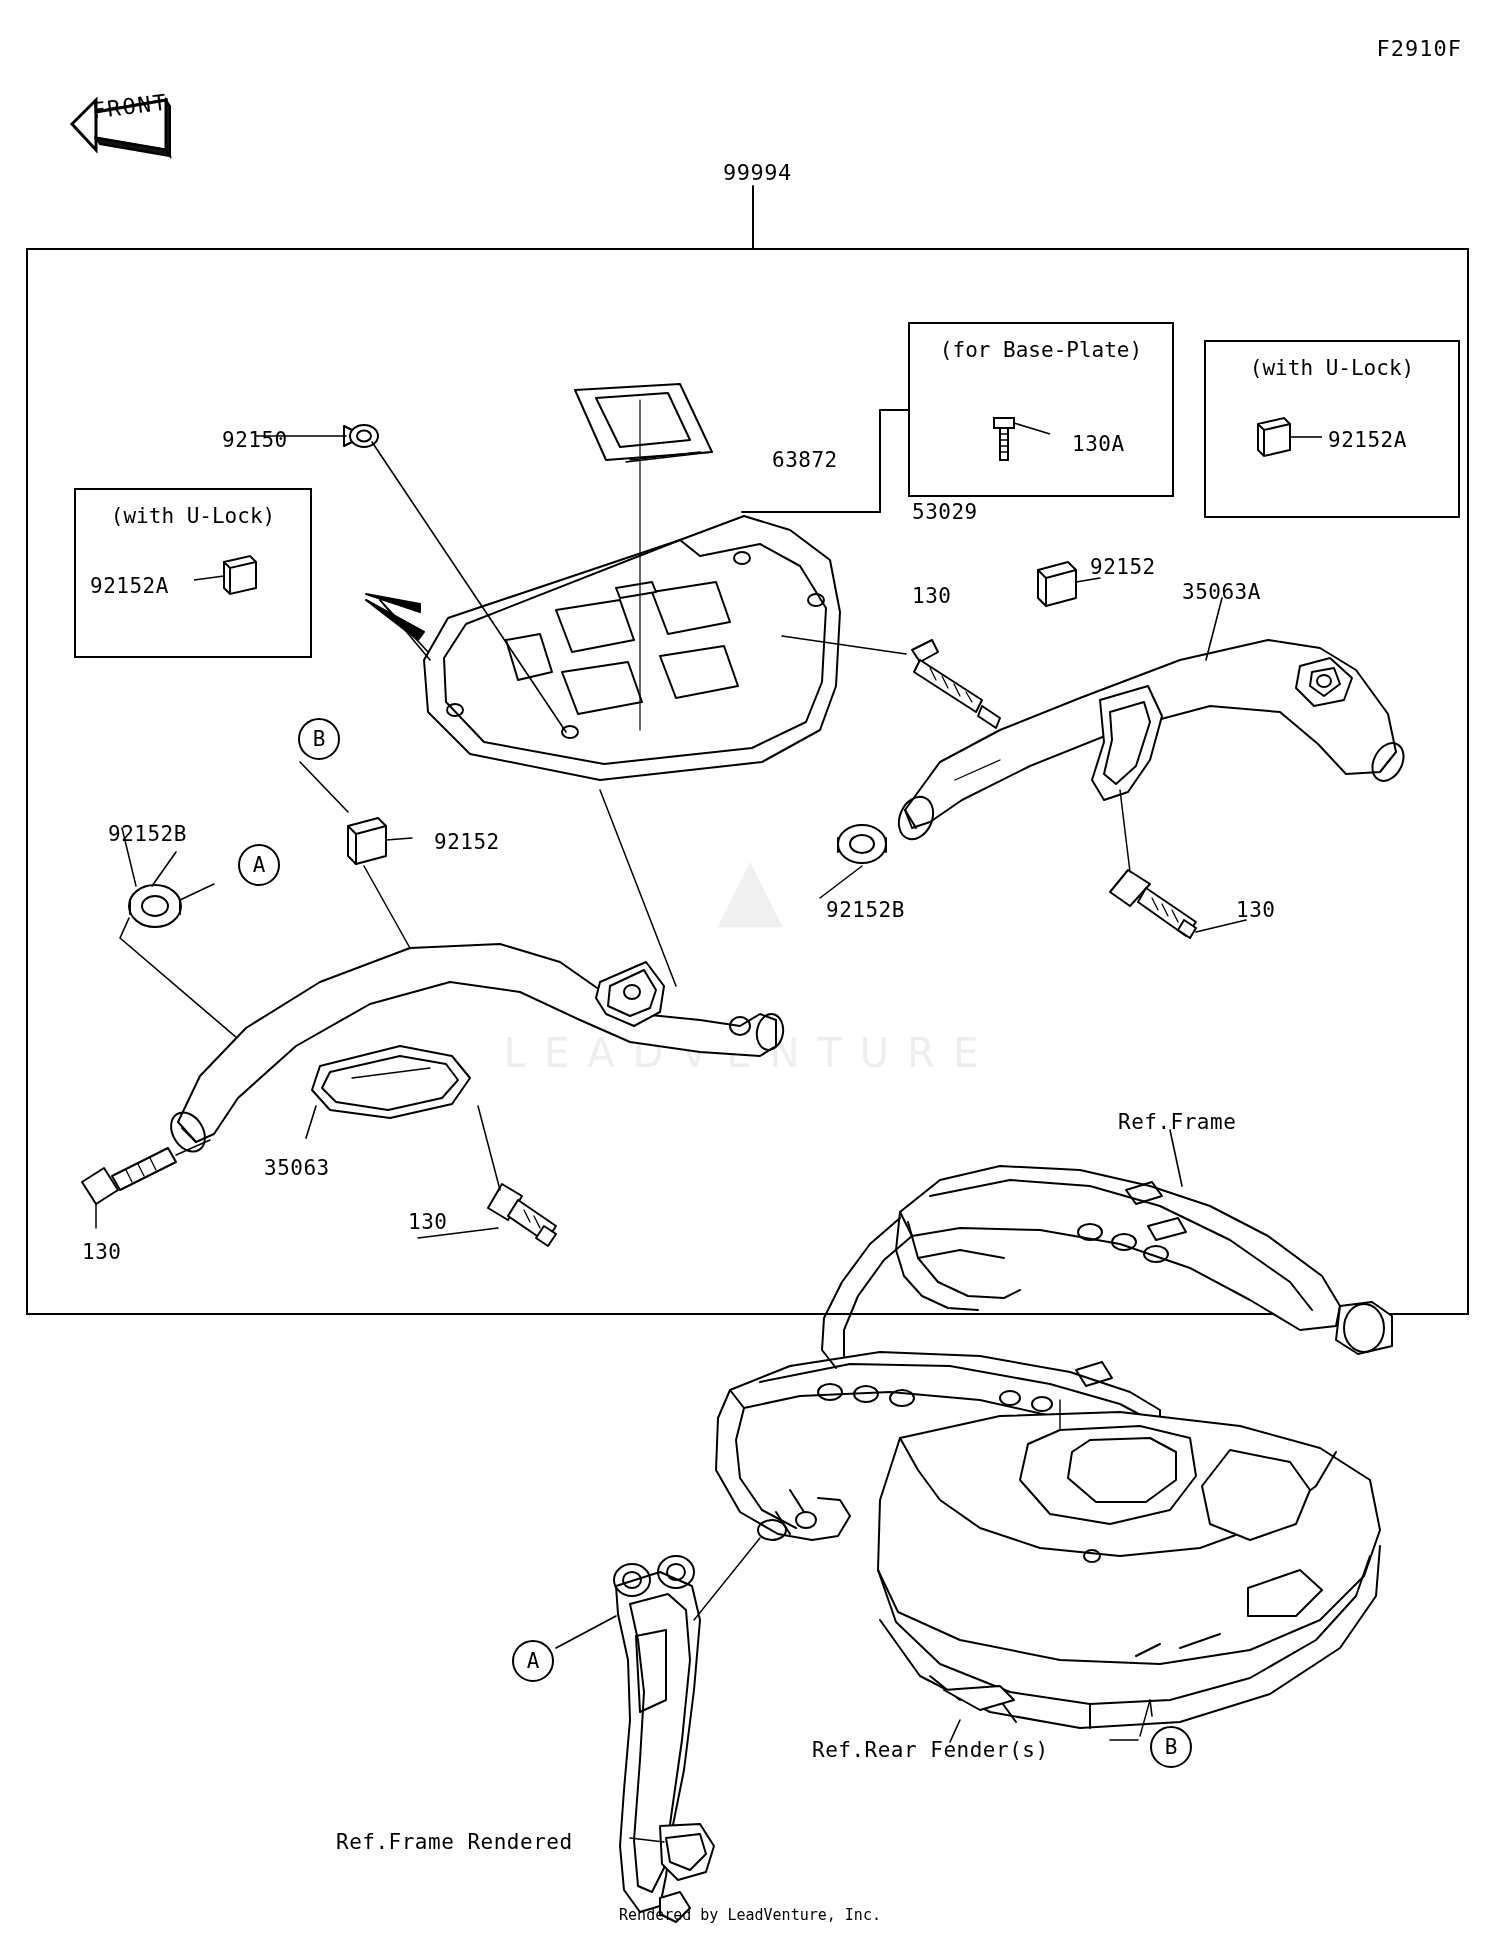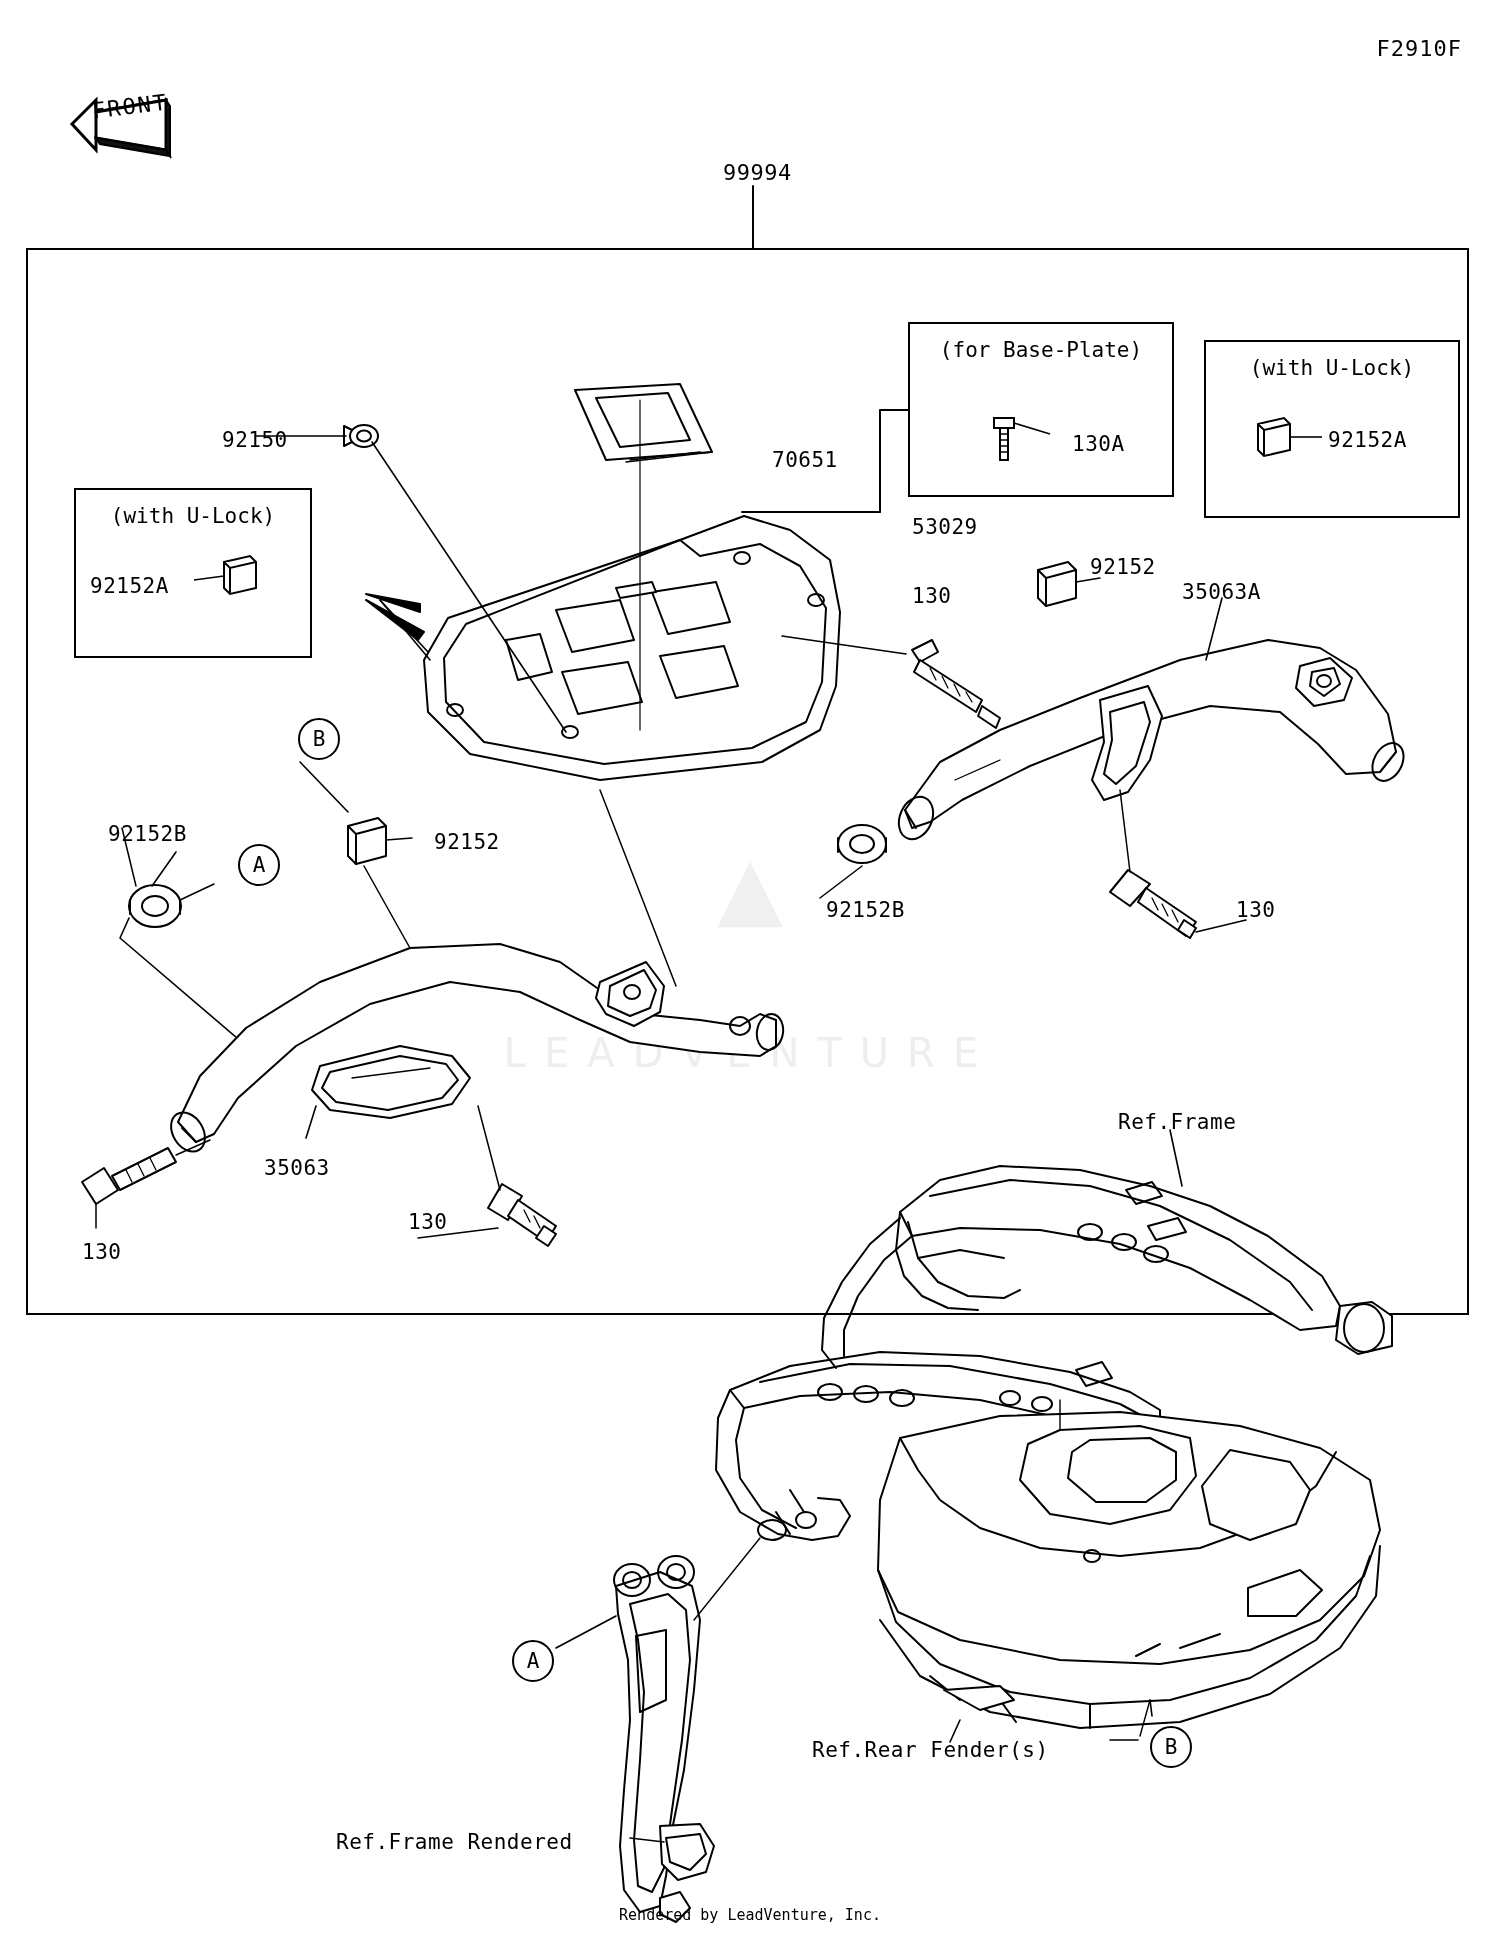--- a/index.html
+++ b/index.html
@@ -395,22 +395,22 @@
       <path d="M1152 1716 L1150 1700" stroke-width="1.6"></path>
     </g>
   </svg>
 
   <div class="circ" style="left:298px; top:718px;">B</div>
   <div class="circ" style="left:238px; top:844px;">A</div>
   <div class="circ" style="left:512px; top:1640px;">A</div>
   <div class="circ" style="left:1150px; top:1726px;">B</div>
 
   <div class="lbl" style="left:222px; top:428px;">92150</div>
-  <div class="lbl" style="left:772px; top:448px;">70651</div>
-  <div class="lbl" style="left:912px; top:500px;margin-top:15px;">53029</div>
+  <div class="lbl" style="left:772px; top:448px;">63872</div>
+  <div class="lbl" style="left:912px; top:500px;">53029</div>
   <div class="lbl" style="left:1090px; top:555px;">92152</div>
   <div class="lbl" style="left:1182px; top:580px;">35063A</div>
   <div class="lbl" style="left:912px; top:584px;">130</div>
   <div class="lbl" style="left:1236px; top:898px;">130</div>
   <div class="lbl" style="left:826px; top:898px;">92152B</div>
   <div class="lbl" style="left:108px; top:822px;">92152B</div>
   <div class="lbl" style="left:434px; top:830px;">92152</div>
   <div class="lbl" style="left:264px; top:1156px;">35063</div>
   <div class="lbl" style="left:408px; top:1210px;">130</div>
   <div class="lbl" style="left:82px; top:1240px;">130</div>

